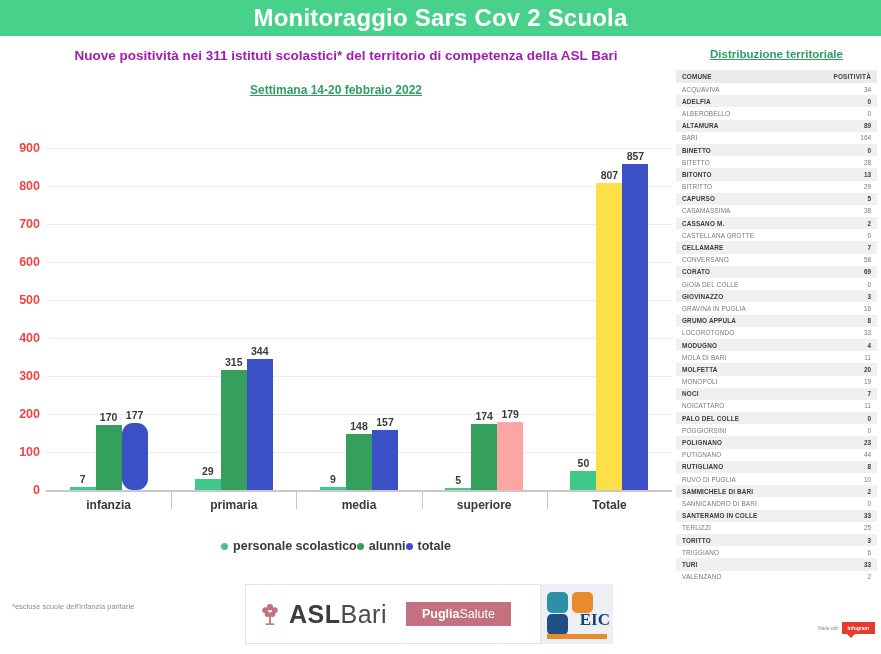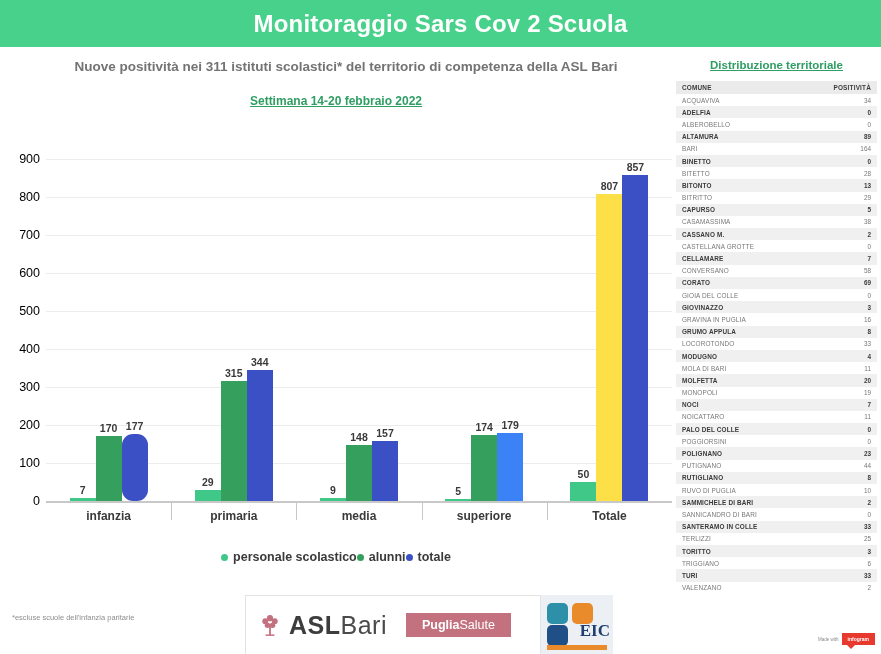--- a/index.html
+++ b/index.html
@@ -6,21 +6,21 @@
   html,body { width:881px; height:654px; }
   body {
     font-family: "Liberation Sans", sans-serif;
     background:#ffffff;
     position:relative;
     overflow:hidden;
   }
 
   
   #header-banner{
-    width:881px; height:47px;
+    width:881px; height:36px;
     background:#48d18b;
     display:flex; align-items:center; justify-content:center;
   }
   #header-title{
     color:#ffffff;
     font-size:24px;
     font-weight:bold;
     letter-spacing:.2px;
   }
 
@@ -28,41 +28,41 @@
   #body-area{ position:relative; width:881px; height:604px; }
 
   
   #chart-panel{
     position:absolute; left:0; top:0;
     width:672px; height:604px;
   }
   #chart-title{
     position:absolute; left:0; top:12px; width:672px;
     text-align:center;
-    color:#737373; font-size:13.5px; font-weight:bold;padding-left:20px;
+    color:#a21caf; font-size:13.5px; font-weight:bold;padding-left:20px;
   }
   #chart-subtitle{
     position:absolute; left:0; top:47px; width:672px;
     text-align:center;
     color:#2f9e63; font-size:12px; font-weight:bold;
     text-decoration:underline;
   }
 
   
   #plot-wrap{
     position:absolute; left:0; top:112px;
     width:672px; height:362px;
   }
   #y-axis{
     position:absolute; left:0; top:0; width:46px; height:342px;
   }
   .y-tick{
     position:absolute; right:6px;
     transform:translateY(-50%);
-    font-size:12.5px; color:#000000; font-weight:400;
+    font-size:12.5px; color:#ef4444; font-weight:700;
   }
   #grid{
     position:absolute; left:46px; top:0;
     width:626px; height:342px;
   }
   .grid-line{
     position:absolute; left:0; width:626px; height:1px;
     background:#ececec;
   }
   #bars{
@@ -303,21 +303,21 @@
             </div>
           </div>
           <div class="bar-group">
             <div class="bar-inner">
               <div class="bar" title="personale scolastico: 5" style="height: 2px; background: rgb(63, 200, 136);">
                 <span class="bar-label">5</span>
               </div>
               <div class="bar" title="alunni: 174" style="height: 66.12px; background: rgb(53, 160, 94);">
                 <span class="bar-label">174</span>
               </div>
-              <div class="bar" title="totale: 179" style="height: 68.02px; background: #3b82f6;">
+              <div class="bar" title="totale: 179" style="height: 68.02px; background: #fca5a5;">
                 <span class="bar-label">179</span>
               </div>
             </div>
           </div>
           <div class="bar-group">
             <div class="bar-inner">
               <div class="bar" title="personale scolastico: 50" style="height: 19px; background: rgb(63, 200, 136);">
                 <span class="bar-label">50</span>
               </div>
               <div class="bar" title="alunni: 807" style="height: 306.66px; background: #fde047;">

